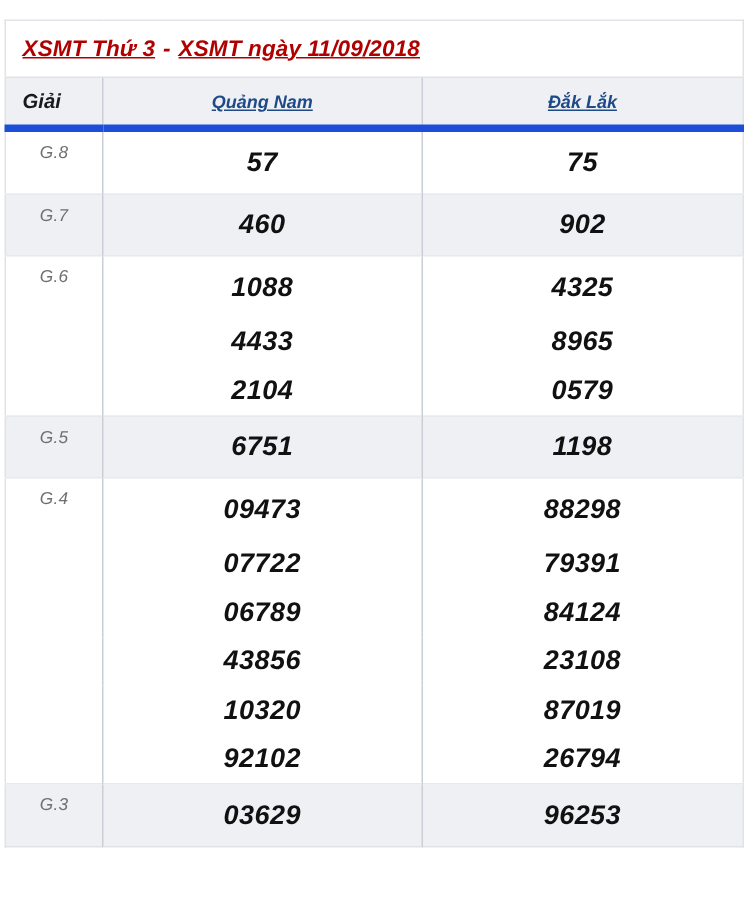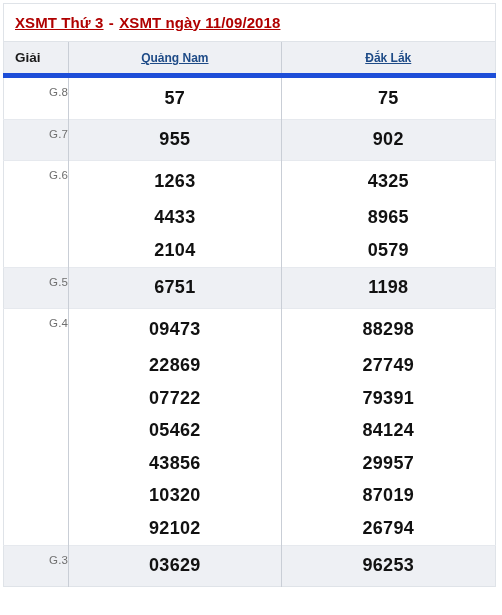--- a/index.html
+++ b/index.html
@@ -19,26 +19,27 @@
     width: 502px;
     height: 615px;
     position: relative;
     box-sizing: border-box;
     background: #ffffff;
   }
 
   .result-table {
     position: absolute;
     left: 3px;
-    top: 3px;
+    top: 13px;
     width: 493px;
     border-collapse: collapse;
     border: 1px solid #dfe3e8;
     background: #ffffff;
     table-layout: fixed;
+    font-style: italic;
   }
 
   .result-table td,
   .result-table th {
     border: 0;
     padding: 0;
     vertical-align: middle;
   }
 
   
@@ -103,21 +104,21 @@
     border-right: 1px solid #c9ced6;
   }
   .data-row td:last-child { border-right: 0; margin-left: 29px; }
 
   .data-row.alt td { background: #eef0f4; }
   .data-row.plain td { background: #ffffff; }
 
   .rowline td { border-top: 1px solid #e6e9ee; }
 
   .cell-prize {
-    text-align: right;
+    text-align: center;
     padding-left: 11px;
     font-size: 11.5px;
     color: #6f6f6f;
     font-weight: normal;
     letter-spacing: 0.2px;
     white-space: nowrap;
   }
   .cell-num {
     text-align: center;
     font-size: 18px;
@@ -153,26 +154,26 @@
         </th>
       </tr>
 
     <tr class="data-row plain group-first rowline">
           <td class="cell-prize">G.8</td>
           <td class="cell-num">57</td>
           <td class="cell-num">75</td>
         </tr>
         <tr class="data-row alt group-first rowline">
           <td class="cell-prize">G.7</td>
-          <td class="cell-num">955</td>
+          <td class="cell-num">460</td>
           <td class="cell-num">902</td>
         </tr>
         <tr class="data-row plain group-first rowline">
           <td class="cell-prize">G.6</td>
-          <td class="cell-num">1263</td>
+          <td class="cell-num">1088</td>
           <td class="cell-num">4325</td>
         </tr>
         <tr class="data-row plain">
           <td class="cell-prize"></td>
           <td class="cell-num">4433</td>
           <td class="cell-num">8965</td>
         </tr>
         <tr class="data-row plain">
           <td class="cell-prize"></td>
           <td class="cell-num">2104</td>
@@ -183,37 +184,32 @@
           <td class="cell-num">6751</td>
           <td class="cell-num">1198</td>
         </tr>
         <tr class="data-row plain group-first rowline">
           <td class="cell-prize">G.4</td>
           <td class="cell-num">09473</td>
           <td class="cell-num">88298</td>
         </tr>
         <tr class="data-row plain">
           <td class="cell-prize"></td>
-          <td class="cell-num">22869</td>
-          <td class="cell-num">27749</td>
-        </tr>
-        <tr class="data-row plain">
-          <td class="cell-prize"></td>
           <td class="cell-num">07722</td>
           <td class="cell-num">79391</td>
         </tr>
         <tr class="data-row plain">
           <td class="cell-prize"></td>
-          <td class="cell-num">05462</td>
+          <td class="cell-num">06789</td>
           <td class="cell-num">84124</td>
         </tr>
         <tr class="data-row plain">
           <td class="cell-prize"></td>
           <td class="cell-num">43856</td>
-          <td class="cell-num">29957</td>
+          <td class="cell-num">23108</td>
         </tr>
         <tr class="data-row plain">
           <td class="cell-prize"></td>
           <td class="cell-num">10320</td>
           <td class="cell-num">87019</td>
         </tr>
         <tr class="data-row plain">
           <td class="cell-prize"></td>
           <td class="cell-num">92102</td>
           <td class="cell-num">26794</td>

